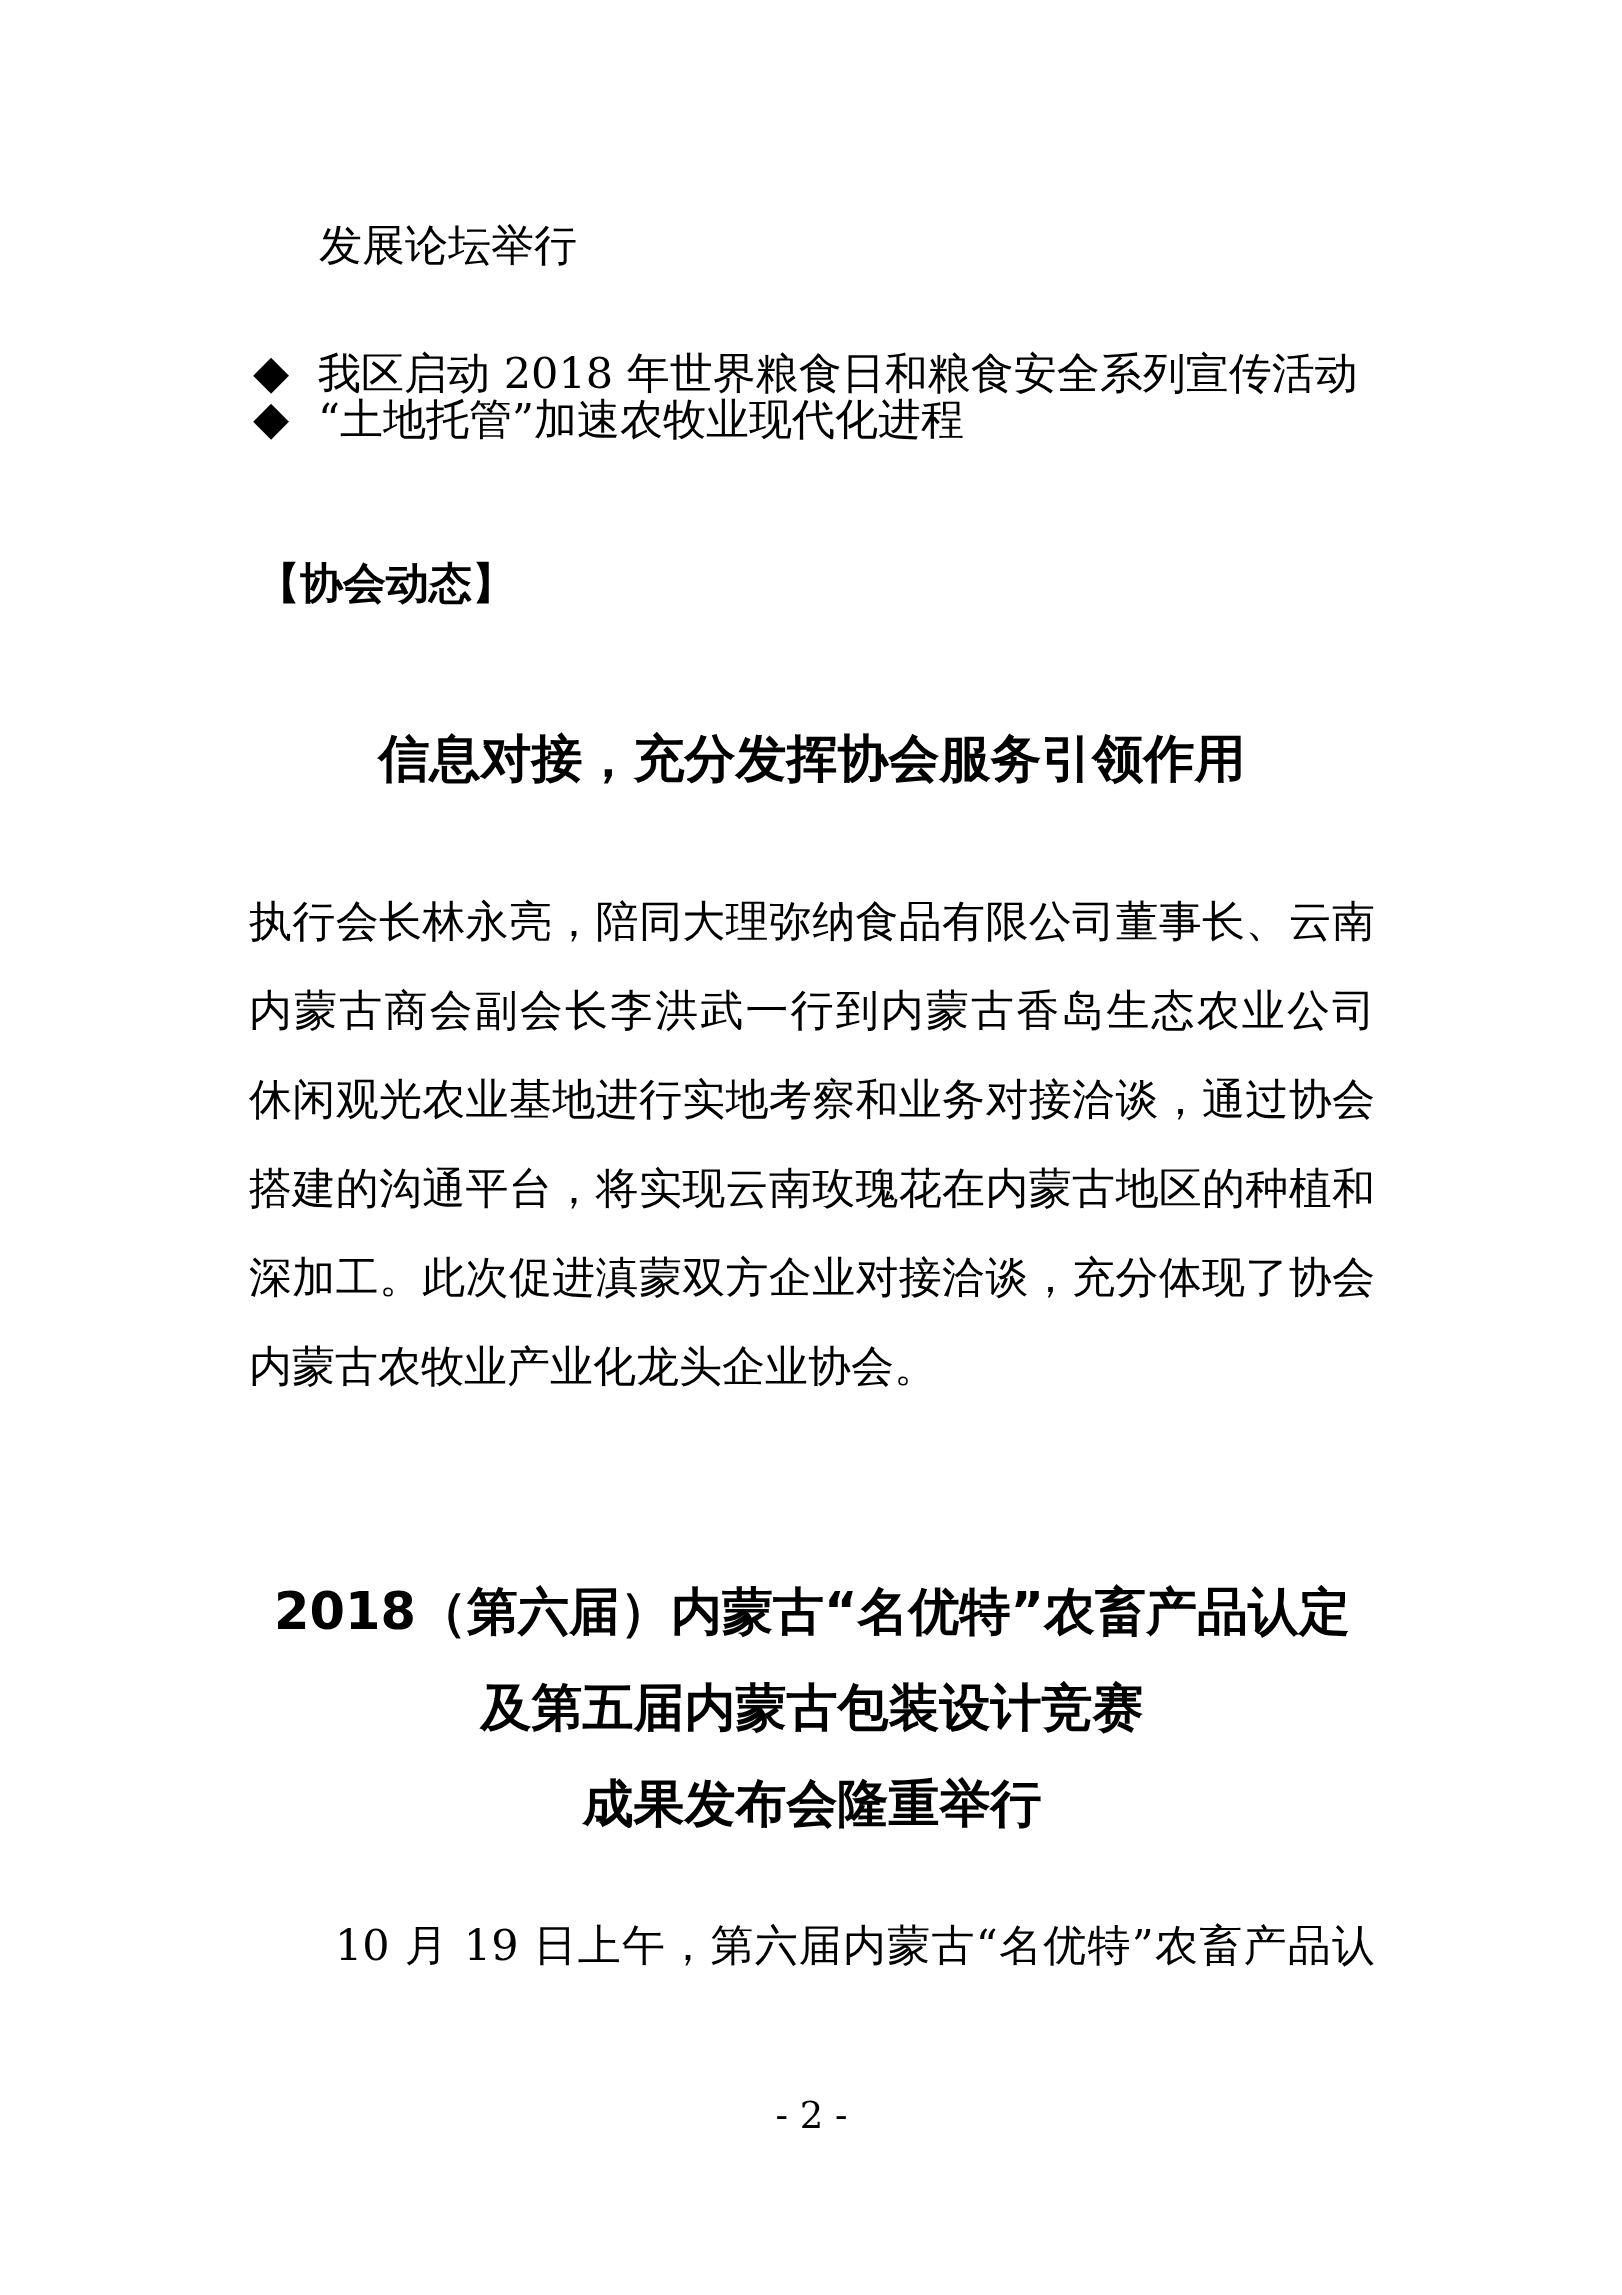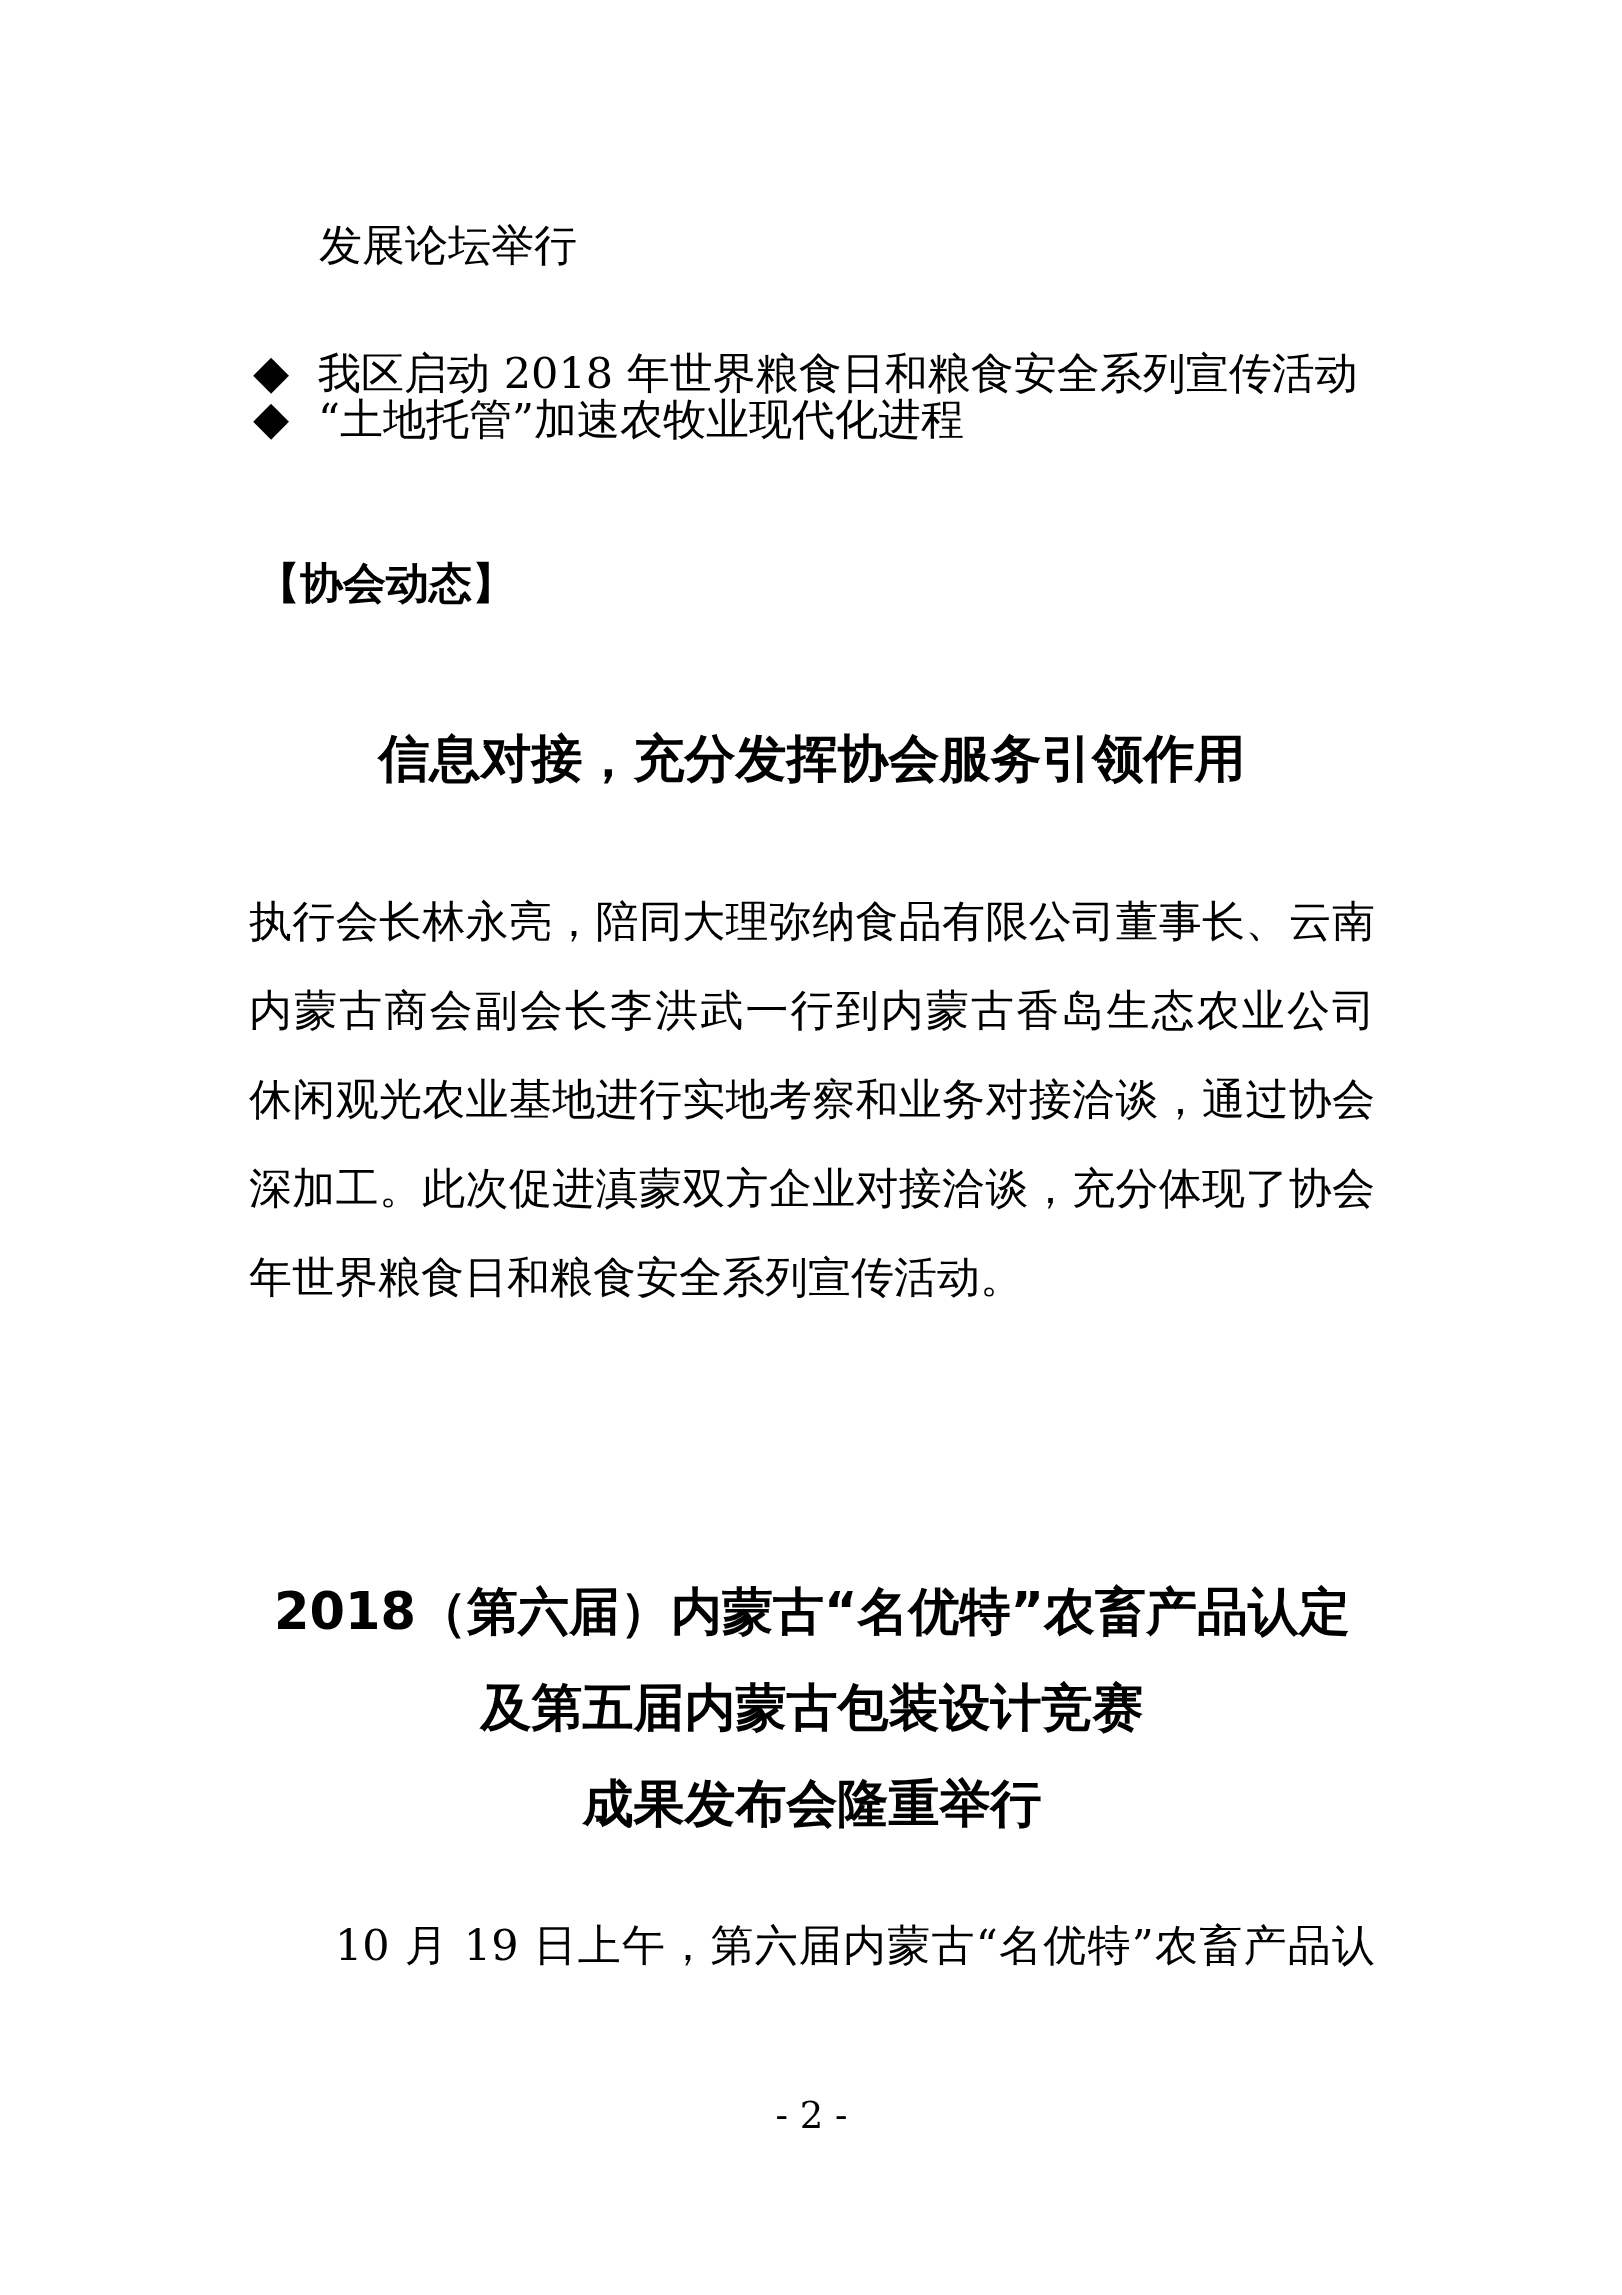--- a/index.html
+++ b/index.html
@@ -87,22 +87,23 @@
   </div>
 
   <div class="abs section-header">【协会动态】</div>
 
   <div class="abs title title1">信息对接，充分发挥协会服务引领作用</div>
 
   <div class="abs para para1">
     <div class="line-j">执行会长林永亮，陪同大理弥纳食品有限公司董事长、云南</div>
     <div class="line-j">内蒙古商会副会长李洪武一行到内蒙古香岛生态农业公司</div>
     <div class="line-j">休闲观光农业基地进行实地考察和业务对接洽谈，通过协会</div>
+    <div class="line-j">搭建的沟通平台，将实现云南玫瑰花在内蒙古地区的种植和</div>
     <div class="line-j">深加工。此次促进滇蒙双方企业对接洽谈，充分体现了协会</div>
-    <div>年世界粮食日和粮食安全系列宣传活动。</div>
+    <div>内蒙古农牧业产业化龙头企业协会。</div>
   </div>
 
   <div class="abs title title2">
     <div>2018（第六届）内蒙古“名优特”农畜产品认定</div>
     <div>及第五届内蒙古包装设计竞赛</div>
     <div>成果发布会隆重举行</div>
   </div>
 
   <div class="abs para para2">
     <div class="line-j indent">10 月 19 日上午，第六届内蒙古“名优特”农畜产品认</div>

